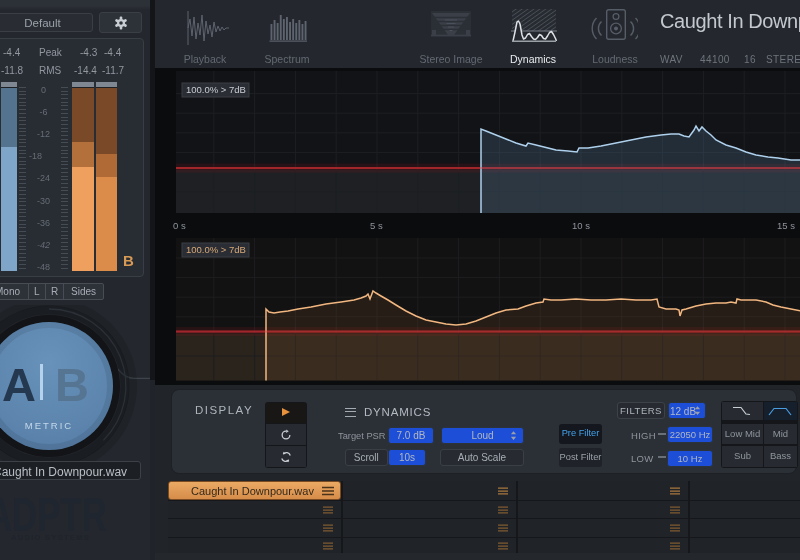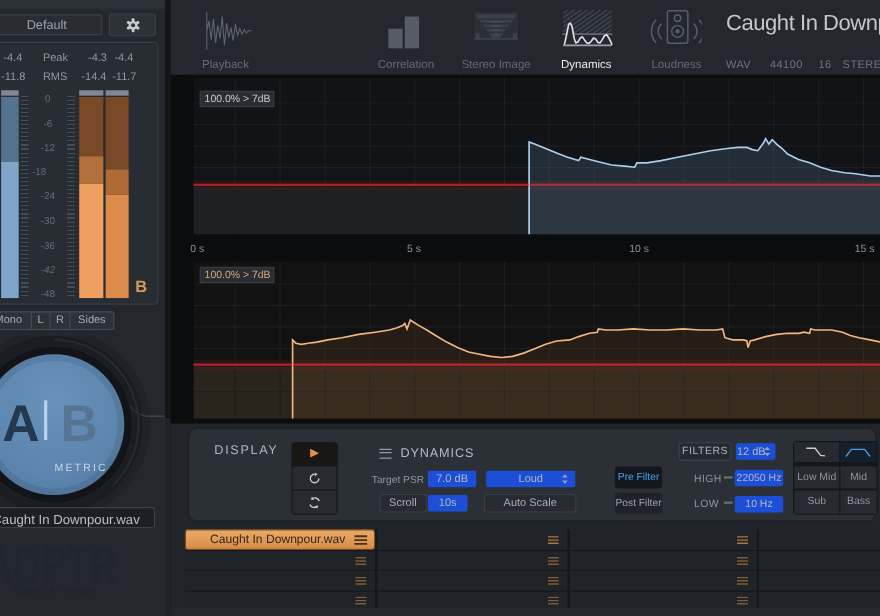--- a/index.html
+++ b/index.html
@@ -119,45 +119,58 @@
           <stop offset="0.72" stop-color="#5c84ad"></stop>
           <stop offset="1" stop-color="#567ca4"></stop>
     </radialGradient>
       </defs>
     <circle cx="80" cy="81" r="64" fill="url(#abgrad)"></circle>
     <circle cx="80" cy="81" r="61" fill="none" stroke="rgba(25,40,60,0.12)" stroke-width="6"></circle>
   </svg>
   <div class="abs" style="left:2px;top:357px;width:90px;font-size:47px;font-weight:bold;color:#24384f;">A</div>
   <div class="abs" style="left:40px;top:364px;width:3px;height:36px;background:#b5d2ec;"></div>
   <div class="abs" style="left:55px;top:357px;font-size:47px;font-weight:bold;color:#567593;">B</div>
-  <div class="abs" style="left:0px;top:420px;width:98px;text-align:right;font-size:9.5px;letter-spacing:2px;color:#c4d8ea;">METRIC</div>
+  <div class="abs" style="left:0px;top:420px;width:98px;text-align:center;font-size:9.5px;letter-spacing:2px;color:#c4d8ea;">METRIC</div>
 
   <div class="abs" style="left:-10px;top:461px;width:151px;height:19px;background:#1c1f23;border:1px solid #3c4148;border-radius:3px;box-sizing:border-box;overflow:hidden;">
     <div class="abs" style="left:2px;top:3px;width:200px;font-size:12px;color:#b9bfc6;">Caught In Downpour.wav</div>
   </div>
 
   <div class="abs" style="left:-13px;top:486px;font-size:49px;font-weight:bold;letter-spacing:0px;color:#20262f;transform:scaleX(0.71);transform-origin:0 0;white-space:nowrap;">ADPTR</div>
   <div class="abs" style="left:11px;top:533px;font-size:7.5px;font-weight:bold;letter-spacing:1.3px;color:#20242c;">AUDIO SYSTEMS</div>
 </div>
 <div id="divider" class="abs"></div>
 <div class="abs" style="left:150px;top:380px;width:5px;height:180px;background:#202329;"></div>
 <div id="main" class="abs">
   <div id="tabbar" class="abs">
     <div class="tab" style="left:9px;">
       <svg class="abs" style="left:21px;top:9px;" width="45" height="38" viewBox="0 0 45 38">
         <path fill="none" stroke="#5d646e" stroke-width="1" d="M3 2 L3 36 M3 19 L5 10 L7 27 L9 8 L11 30 L13 14 L15 26 L17 6 L19 32 L21 12 L23 25 L25 16 L27 28 L29 13 L31 23 L33 17 L35 22 L37 18 L39 21 L41 19 L44 19"></path>
       </svg>
       <div class="tablabel">Playback</div>
     </div>
-    <div class="tab" style="left:173px;">
-      <svg class="abs" style="left:24px;top:9px;" width="32" height="36" viewBox="0 0 32 36">
-        <rect x="1" y="17" width="13" height="18" fill="#555c66"></rect>
-        <rect x="16" y="6" width="13" height="29" fill="#555c66"></rect>
-      </svg>
-      <div class="tablabel">Correlation</div>
+    <div class="tab" style="left:91px;">
+      <svg class="abs" style="left:23px;top:11px;" width="38" height="32" viewBox="0 0 38 32">
+        <g fill="#5d646e">
+          <rect x="1.5" y="13" width="1.9" height="16"></rect>
+            <rect x="4.6" y="9" width="1.9" height="20"></rect>
+            <rect x="7.7" y="12" width="1.9" height="17"></rect>
+            <rect x="10.8" y="4" width="1.9" height="25"></rect>
+            <rect x="13.9" y="8" width="1.9" height="21"></rect>
+            <rect x="17" y="6" width="1.9" height="23"></rect>
+            <rect x="20.1" y="11" width="1.9" height="18"></rect>
+            <rect x="23.2" y="8" width="1.9" height="21"></rect>
+            <rect x="26.3" y="12" width="1.9" height="17"></rect>
+            <rect x="29.4" y="9" width="1.9" height="20"></rect>
+            <rect x="32.5" y="13" width="1.9" height="16"></rect>
+            <rect x="35.6" y="10" width="1.9" height="19"></rect>
+        </g>
+        <rect x="0.5" y="29.5" width="37.5" height="1.2" fill="#5d646e"></rect>
+      </svg>
+      <div class="tablabel">Spectrum</div>
     </div>
     <div class="tab" style="left:255px;">
       <svg class="abs" style="left:21px;top:11px;" width="40" height="26" viewBox="0 0 40 26">
         <rect x="0" y="0" width="40" height="26" fill="#2b2f36"></rect>
         <path d="M1 2 L39 2 L23 24 L17 24 Z" fill="#3a3f48"></path>
         <g stroke="#2b2f36" stroke-width="1.5">
             <path d="M0 6.5 H40 M0 10.5 H40 M0 14.5 H40 M0 18.5 H40"></path>
           </g>
         <g stroke="#4a515b" stroke-width="1">
             <path d="M14 9 H26 M15.5 12.5 H24.5 M17 16 H23 M18.5 19.5 H21.5"></path>

